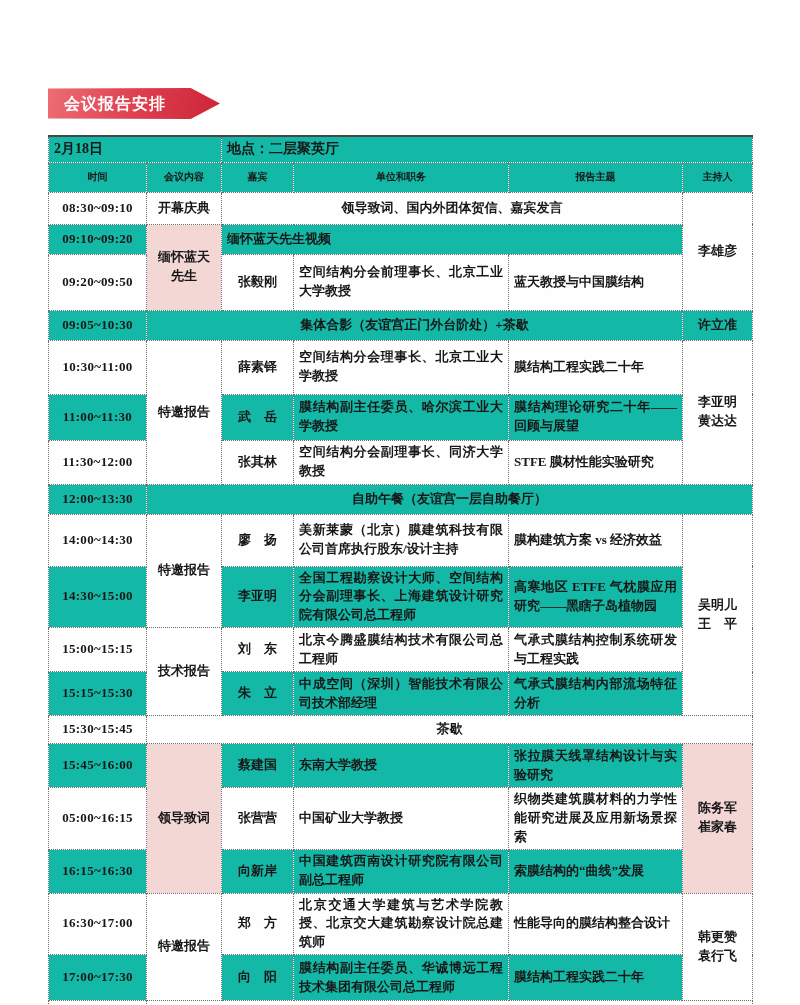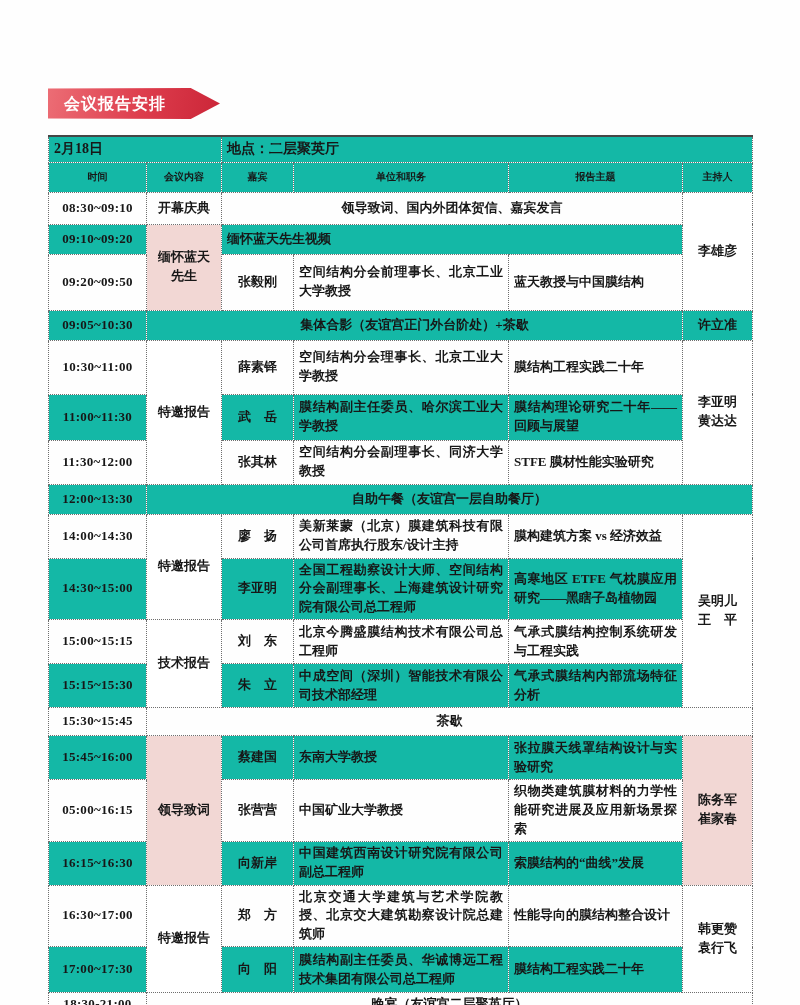--- a/index.html
+++ b/index.html
@@ -136,21 +136,21 @@
       <td>张其林</td>
       <td class="just">空间结构分会副理事长、同济大学教授</td>
       <td class="left">STFE 膜材性能实验研究</td>
     </tr>
 
     <tr class="pink" style="height:30px">
       <td class="time">12:00~13:30</td>
       <td colspan="5">自助午餐（友谊宫一层自助餐厅）</td>
     </tr>
 
-    <tr style="height:44px">
+    <tr style="height:52px">
       <td class="time">14:00~14:30</td>
       <td rowspan="2" class="bg-white">特邀报告</td>
       <td>廖　扬</td>
       <td class="just">美新莱蒙（北京）膜建筑科技有限公司首席执行股东/设计主持</td>
       <td class="left">膜构建筑方案 vs 经济效益</td>
       <td rowspan="4" class="host bg-white">吴明儿
 王　平</td>
     </tr>
 
     <tr class="pink" style="height:54px">

